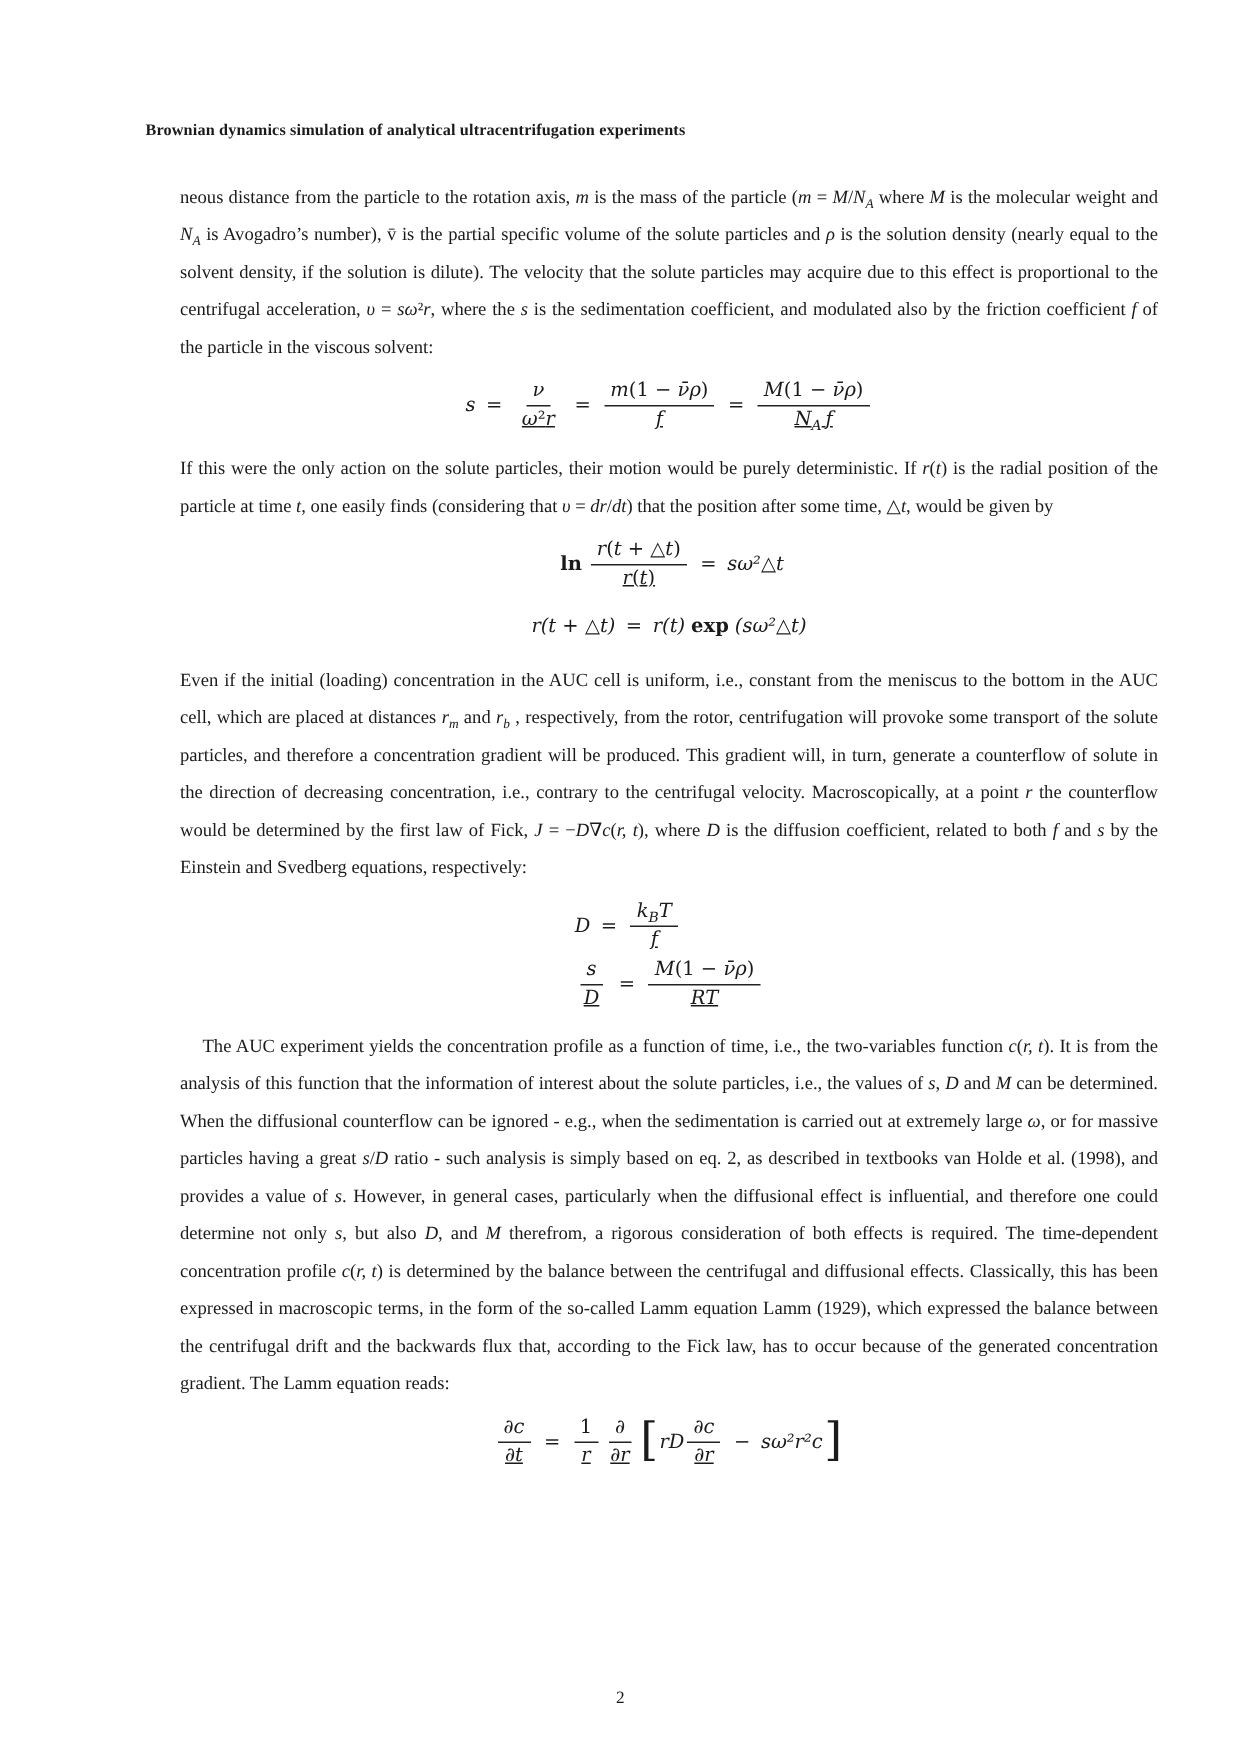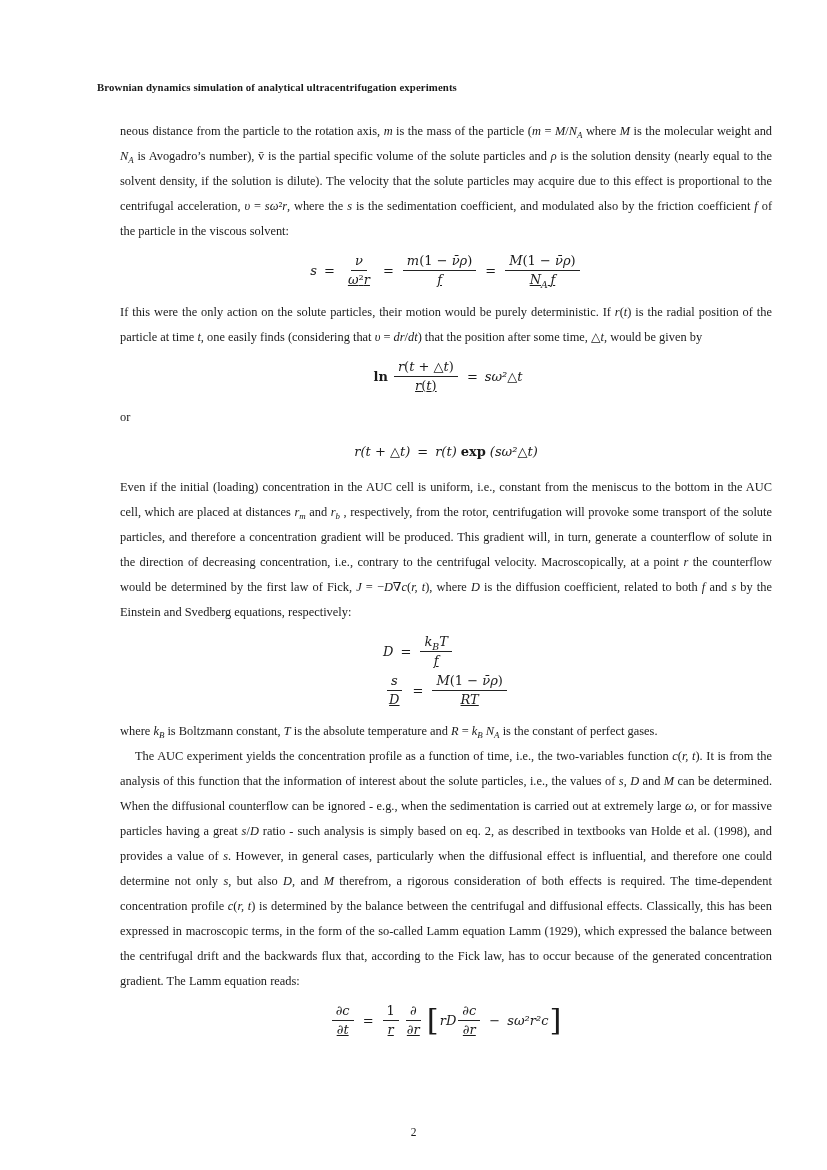--- a/index.html
+++ b/index.html
@@ -61,30 +61,28 @@
 
   <div class="body-text">
       <p class="para">neous distance from the particle to the rotation axis, <i>m</i> is the mass of the particle (<i>m</i> = <i>M</i>/<i>N</i><sub class="sv">A</sub> where <i>M</i> is the molecular weight and <i>N</i><sub class="sv">A</sub> is Avogadro’s number), v̄ is the partial specific volume of the solute particles and <i>ρ</i> is the solution density (nearly equal to the solvent density, if the solution is dilute). The velocity that the solute particles may acquire due to this effect is proportional to the centrifugal acceleration, <i>υ</i> = <i>sω</i>²<i>r</i>, where the <i>s</i> is the sedimentation coefficient, and modulated also by the friction coefficient <i>f</i> of the particle in the viscous solvent:</p>
       <div class="eq-block">
         <div class="eq-row"><span class="mi">s</span><span class="mo">=</span><span class="frac"><span class="num"><i>ν</i></span><span class="den"><i>ω</i>²<i>r</i></span></span><span class="mo">=</span><span class="frac"><span class="num"><i>m</i>(1 − <i>ν̄ρ</i>)</span><span class="den"><i>f</i></span></span><span class="mo">=</span><span class="frac"><span class="num"><i>M</i>(1 − <i>ν̄ρ</i>)</span><span class="den"><i>N</i><sub class="sv">A</sub> <i>f</i></span></span></div>
       </div>
       <p class="para">If this were the only action on the solute particles, their motion would be purely deterministic.  If <i>r</i>(<i>t</i>) is the radial position of the particle at time <i>t</i>, one easily finds (considering that <i>υ</i> = <i>dr</i>/<i>dt</i>) that the position after some time, △<i>t</i>, would be given by</p>
       <div class="eq-block">
         <div class="eq-row"><span class="mr">ln</span><span class="frac"><span class="num"><i>r</i>(<i>t</i> + △<i>t</i>)</span><span class="den"><i>r</i>(<i>t</i>)</span></span><span class="mo">=</span><span class="mi">sω²△t</span></div>
       </div>
-      <p class="para">or</p>
       <div class="eq-block">
         <div class="eq-row"><span class="mi">r(t + △t)</span><span class="mo">=</span><span class="mi">r(t)</span><span class="mr">exp</span><span class="mi">(sω²△t)</span></div>
       </div>
       <p class="para">Even if the initial (loading) concentration in the AUC cell is uniform, i.e., constant from the meniscus to the bottom in the AUC cell, which are placed at distances <i>r</i><sub class="sv">m</sub> and <i>r</i><sub class="sv">b</sub> , respectively, from the rotor, centrifugation will provoke some transport of the solute particles, and therefore a concentration gradient will be produced.  This gradient will, in turn, generate a counterflow of solute in the direction of decreasing concentration, i.e., contrary to the centrifugal velocity. Macroscopically, at a point <i>r</i> the counterflow would be determined by the first law of Fick, <i>J</i> = −<i>D</i>∇<i>c</i>(<i>r, t</i>), where <i>D</i> is the diffusion coefficient, related to both <i>f</i> and <i>s</i> by the Einstein and Svedberg equations, respectively:</p>
       <div class="eq-block">
         <div class="eq-row"><span class="mi">D</span><span class="mo">=</span><span class="frac"><span class="num"><i>k</i><sub class="sv">B</sub><i>T</i></span><span class="den"><i>f</i></span></span></div>
         <div class="eq-row"><span class="frac"><span class="num"><i>s</i></span><span class="den"><i>D</i></span></span><span class="mo">=</span><span class="frac"><span class="num"><i>M</i>(1 − <i>ν̄ρ</i>)</span><span class="den"><i>RT</i></span></span></div>
       </div>
-      <p class="para">where <i>k</i><sub class="sv">B</sub> is Boltzmann constant, <i>T</i> is the absolute temperature and <i>R</i> = <i>k</i><sub class="sv">B</sub> <i>N</i><sub class="sv">A</sub> is the constant of perfect gases.</p>
       <p class="para indent">The AUC experiment yields the concentration profile as a function of time, i.e., the two-variables function <i>c</i>(<i>r, t</i>). It is from the analysis of this function that the information of interest about the solute particles, i.e., the values of <i>s</i>, <i>D</i> and <i>M</i> can be determined.  When the diffusional counterflow can be ignored - e.g., when the sedimentation is carried out at extremely large <i>ω</i>, or for massive particles having a great <i>s</i>/<i>D</i> ratio - such analysis is simply based on eq.  2, as described in textbooks van Holde et al. (1998), and provides a value of <i>s</i>.  However, in general cases, particularly when the diffusional effect is influential, and therefore one could determine not only <i>s</i>, but also <i>D</i>, and <i>M</i> therefrom, a rigorous consideration of both effects is required.  The time-dependent concentration profile <i>c</i>(<i>r, t</i>) is determined by the balance between the centrifugal and diffusional effects.  Classically, this has been expressed in macroscopic terms, in the form of the so-called Lamm equation Lamm (1929), which expressed the balance between the centrifugal drift and the backwards flux that, according to the Fick law, has to occur because of the generated concentration gradient. The Lamm equation reads:</p>
       <div class="eq-block">
         <div class="eq-row"><span class="frac"><span class="num"><i>∂c</i></span><span class="den"><i>∂t</i></span></span><span class="mo">=</span><span class="frac"><span class="num">1</span><span class="den"><i>r</i></span></span><span class="frac"><span class="num"><i>∂</i></span><span class="den"><i>∂r</i></span></span><span class="brk">[</span><span class="mi">rD</span><span class="frac"><span class="num"><i>∂c</i></span><span class="den"><i>∂r</i></span></span><span class="mo">−</span><span class="mi">sω²r²c</span><span class="brk">]</span></div>
       </div>
     </div>
 
   <div class="page-number">2</div>
 </div>
 
 </body></html>

